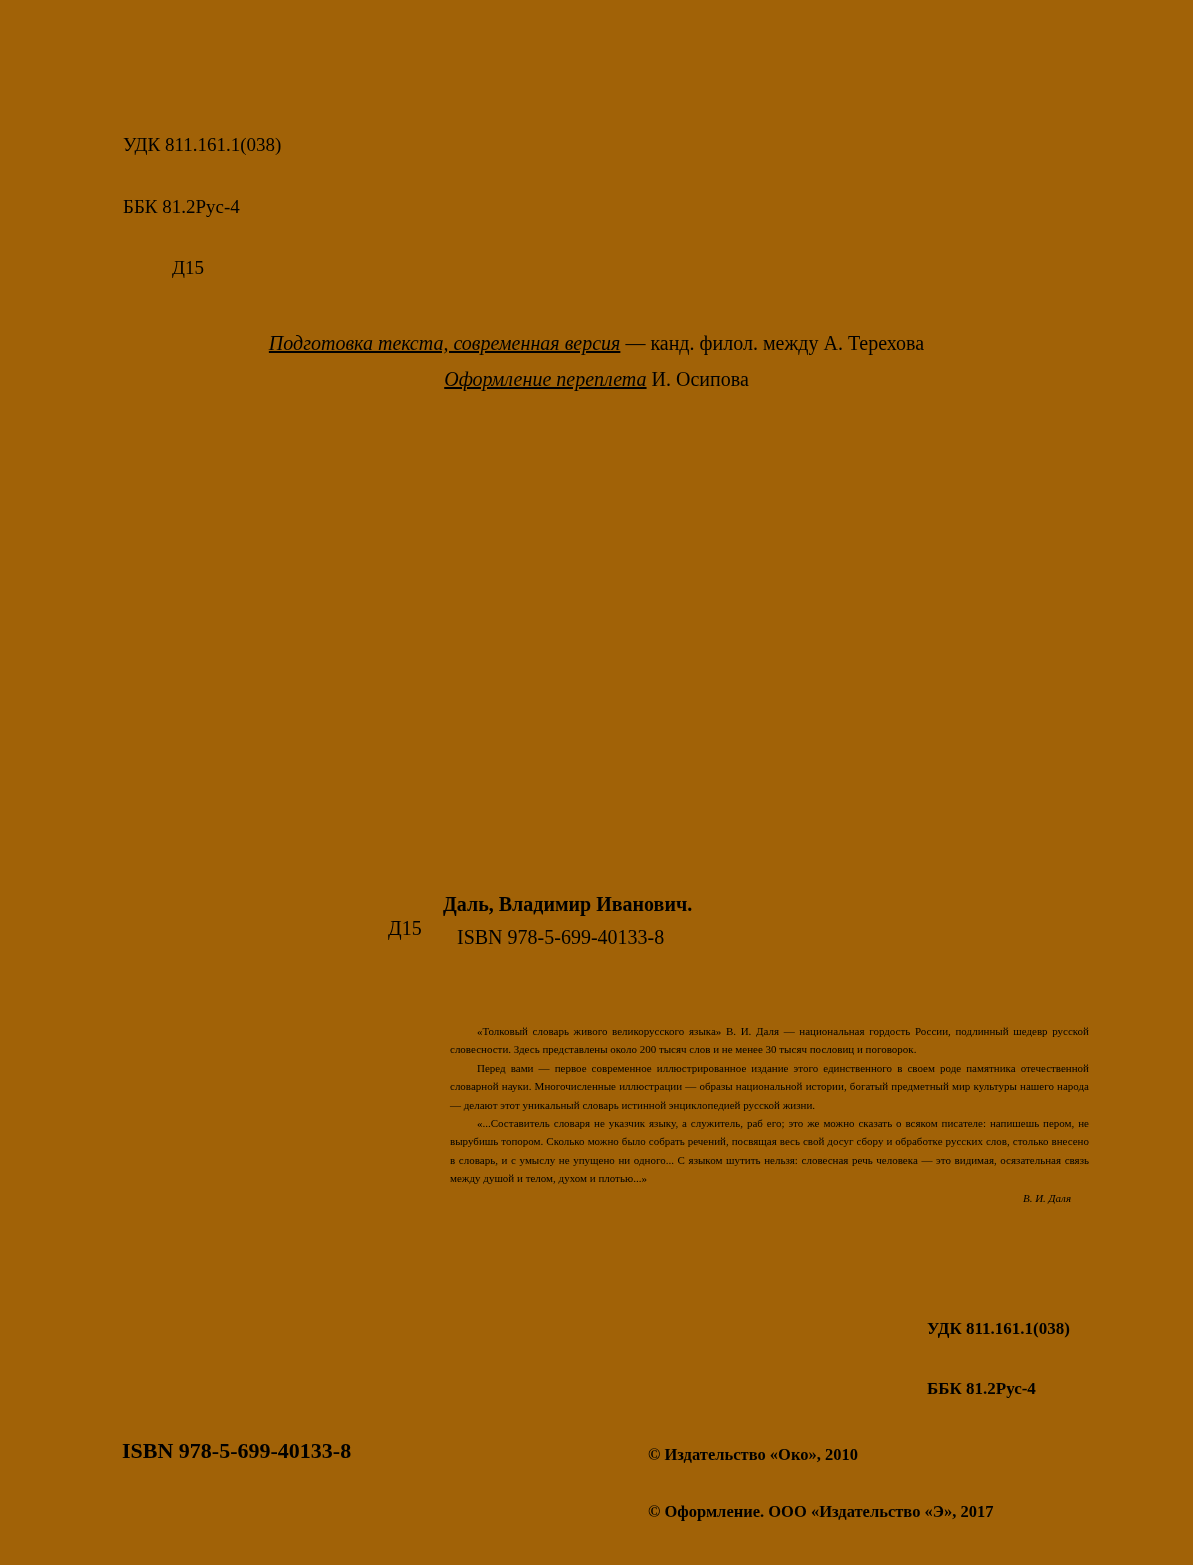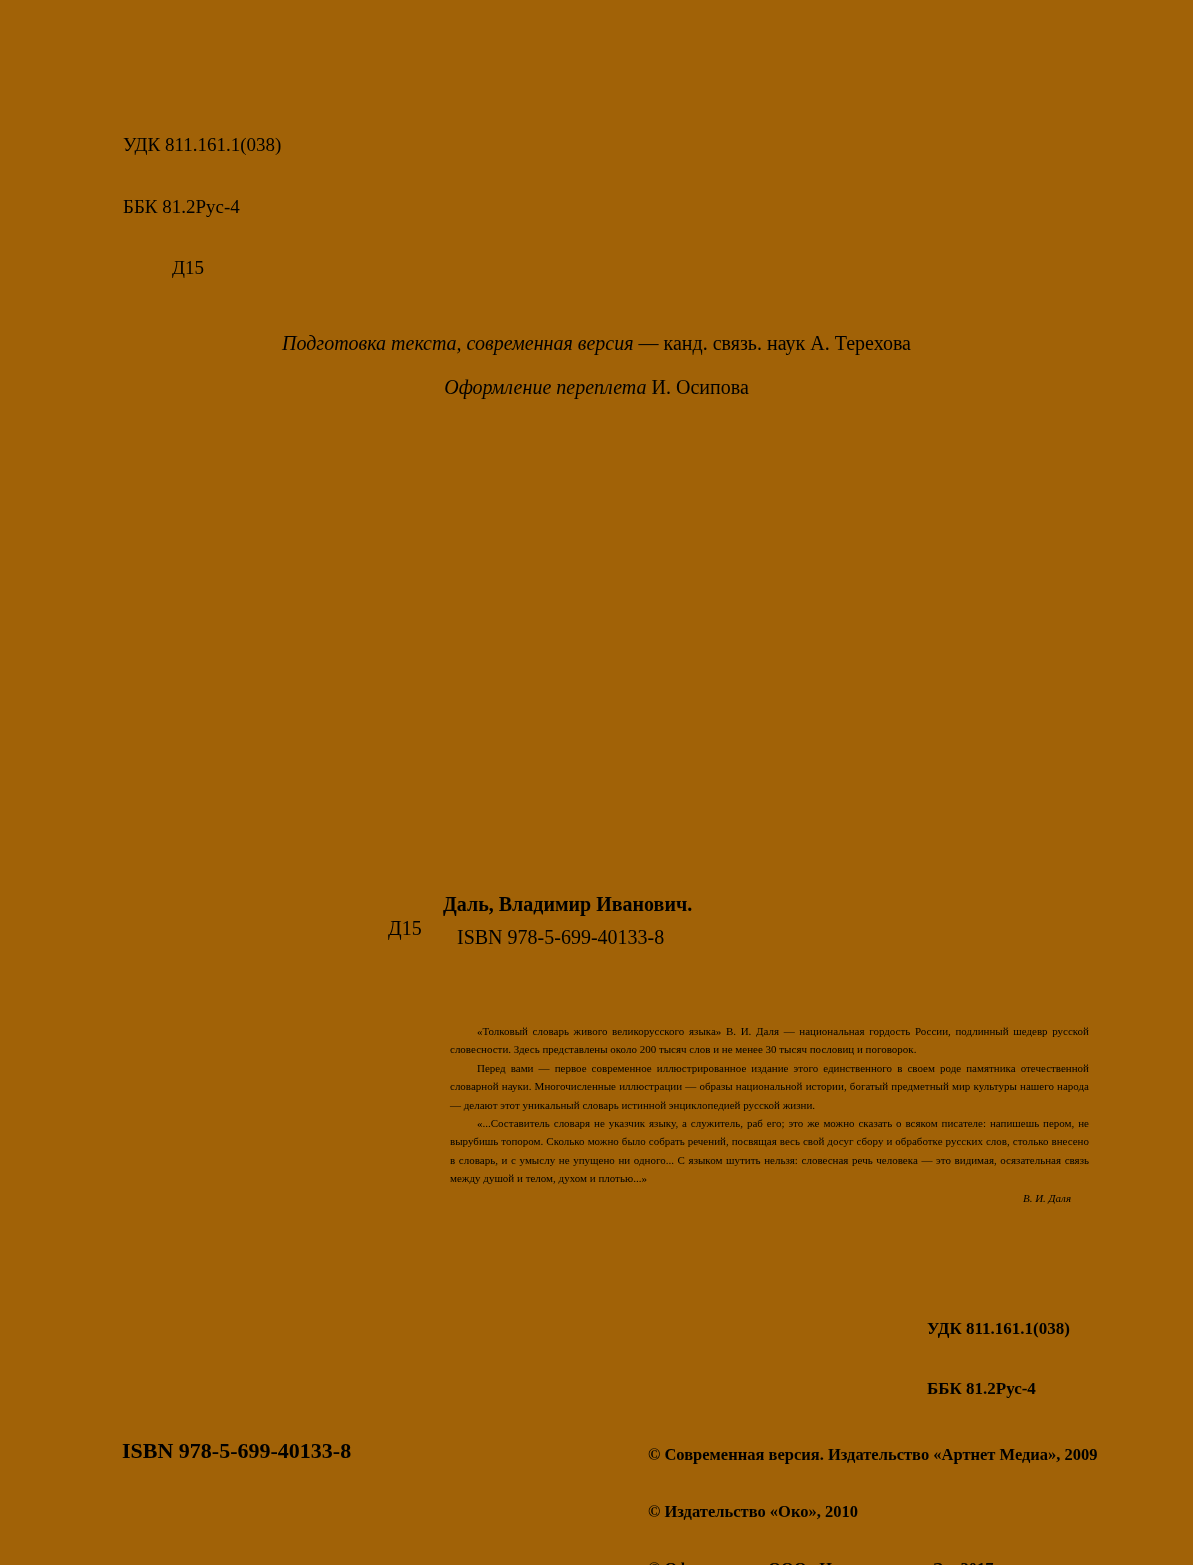--- a/index.html
+++ b/index.html
@@ -30,22 +30,22 @@
   }
   
   .credit-line {
     position: absolute;
     left: 0;
     width: 1193px;
     text-align: center;
     font-size: 20px;
   }
   .credit-line.l1 { top: 332px; }
-  .credit-line.l2 { top: 376px; text-align: center; }
-  .it { font-style: italic; }
+  .credit-line.l2 { top: 368px; text-align: center; }
+  .it { font-style: italic; text-decoration: underline; }
   
   .catalog {
     position: absolute;
     left: 428px;
     top: 893px;
     width: 652px;
     font-size: 20px;
     line-height: 23.5px;
   }
   .catalog-code {
@@ -120,21 +120,21 @@
 
 <div class="page">
 
   <div class="topleft">
     <div>УДК 811.161.1(038)</div>
     <div>ББК 81.2Рус-4</div>
     <div class="code-line">Д15</div>
   </div>
 
   <div class="credit-line l1">
-    <span class="it">Подготовка текста, современная версия</span><span> — канд. связь. наук А. Терехова</span>
+    <span class="it">Подготовка текста, современная версия</span><span> — канд. филол. между А. Терехова</span>
   </div>
   <div class="credit-line l2">
     <span class="it">Оформление переплета</span><span> И. Осипова</span>
   </div>
 
   <div class="catalog">
     <div class="catalog-code">Д15</div>
     <div class="catalog-author">Даль, Владимир Иванович.</div>
     <div class="catalog-isbn">ISBN 978-5-699-40133-8</div>
   </div>
@@ -145,20 +145,19 @@
     <p>«...Составитель словаря не указчик языку, а служитель, раб его; это же можно сказать о всяком писателе: напишешь пером, не вырубишь топором. Сколько можно было собрать речений, посвящая весь свой досуг сбору и обработке русских слов, столько внесено в словарь, и с умыслу не упущено ни одного... С языком шутить нельзя: словесная речь человека — это видимая, осязательная связь между душой и телом, духом и плотью...»</p>
     <div class="signature">В. И. Даля</div>
   </div>
 
   <div class="classification-bottom">
     <div>УДК 811.161.1(038)</div>
     <div>ББК 81.2Рус-4</div>
   </div>
 
   <div class="copyright">
-    <div>© Современная версия. Издательство «Артнет Медиа», 2009</div>
     <div>© Издательство «Око», 2010</div>
     <div>© Оформление. ООО «Издательство «Э», 2017</div>
   </div>
 
   <div class="isbn-bottom">ISBN 978-5-699-40133-8</div>
 
 </div>
 
 </body></html>

